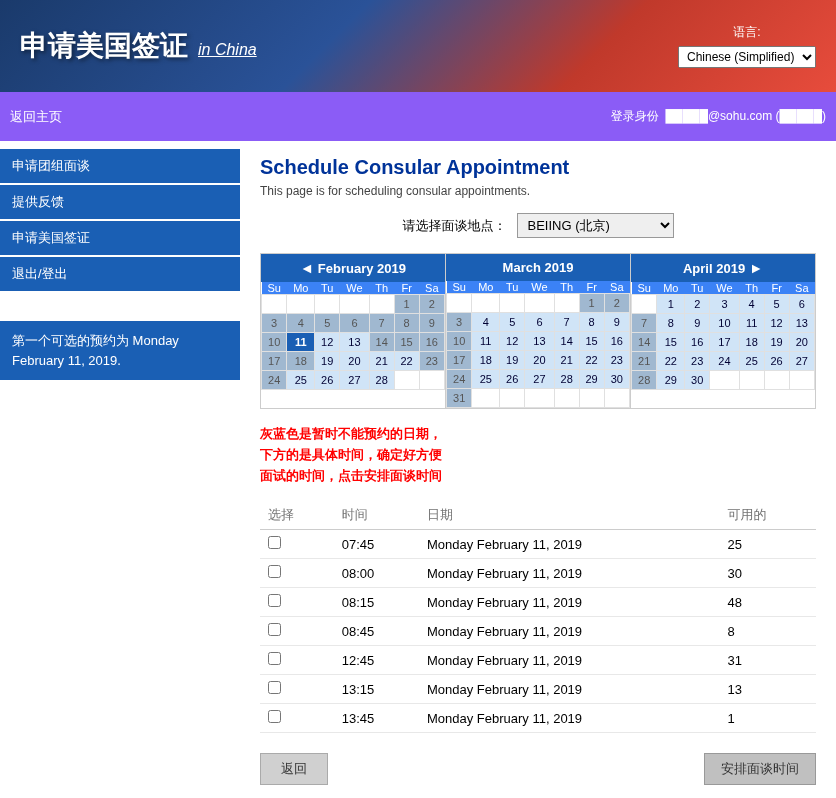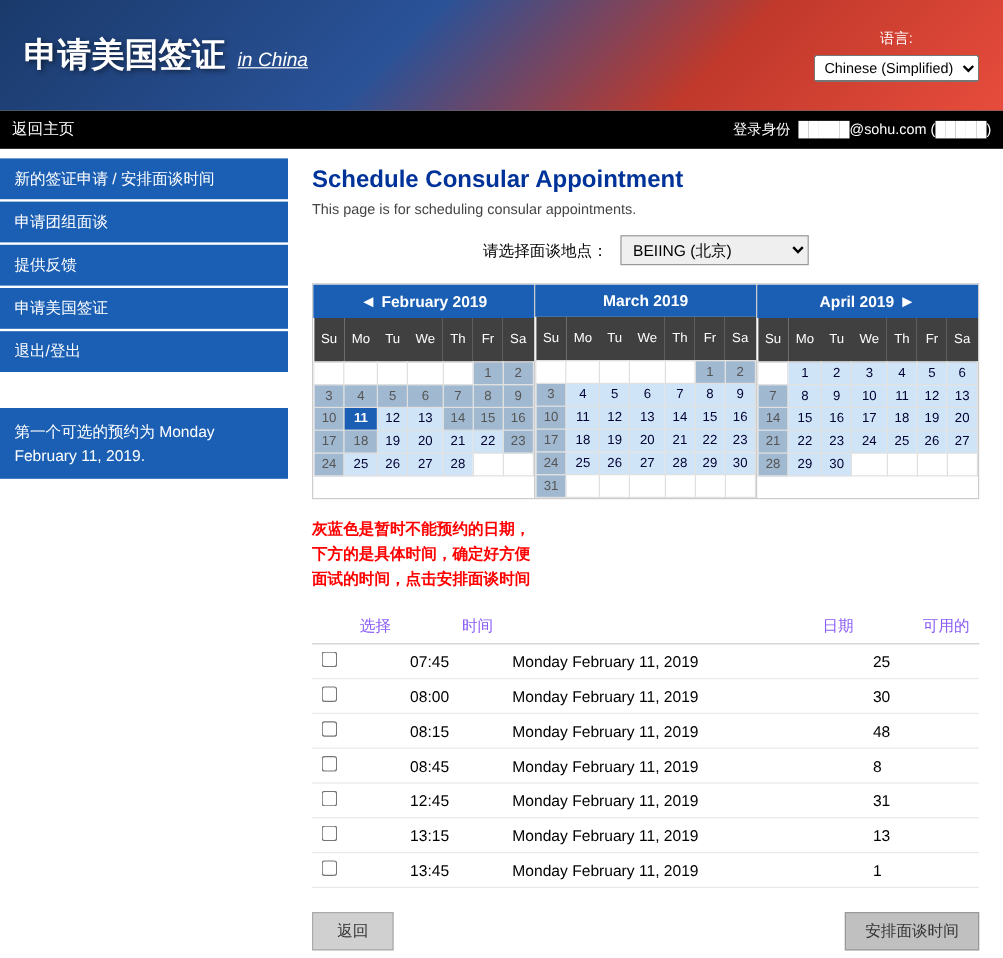--- a/index.html
+++ b/index.html
@@ -37,26 +37,26 @@
       gap: 5px;
       flex-direction: column;
     }
     .header-lang select {
       font-size: 12px;
       padding: 2px 4px;
     }
 
     
     .navbar {
-      background: #000000;
+      background: #8b5cf6;
       display: flex;
       align-items: center;
       justify-content: space-between;
       padding: 0 10px;
-      height: 32px;
+      height: 49px;
     }
     .nav-home {
       color: #fff;
       font-size: 13px;
       text-decoration: none;
       cursor: pointer;
     }
     .nav-user {
       color: #fff;
       font-size: 12px;
@@ -157,24 +157,24 @@
       background: none;
       border: none;
       font-size: 14px;
     }
     .cal-grid {
       width: 100%;
       border-collapse: collapse;
       font-size: 11px;
     }
     .cal-grid th {
-      background: #404040;
+      background: #3b82f6;
       color: #fff;
       text-align: center;
-      padding: 12px 2px;
+      padding: 0 2px;
       font-weight: normal;
     }
     .cal-grid td {
       text-align: center;
       padding: 3px 2px;
       border: 1px solid #e0e0e0;
       cursor: default;
       color: #333;
     }
     .cal-grid td.empty { background: #fff; }
@@ -205,24 +205,24 @@
     
     .time-table-section {
       margin-bottom: 20px;
     }
     .time-table {
       width: 100%;
       border-collapse: collapse;
       font-size: 13px;
     }
     .time-table th {
-      text-align: right;
+      text-align: left;
       padding: 5px 8px;
       border-bottom: 1px solid #ccc;
-      color: #8b5cf6;
+      color: #737373;
       font-weight: normal;
     }
     .time-table td {
       padding: 6px 8px;
       border-bottom: 1px solid #e8e8e8;
       vertical-align: middle;
     }
     .time-table input[type="checkbox"] {
       cursor: pointer;
     }
@@ -272,21 +272,20 @@
   <a class="nav-home">返回主页</a>
   <span class="nav-user">
     <span>登录身份</span>
     &nbsp;█████<span>@sohu.com (</span>█████)
   </span>
 </div>
 
 <div class="main-layout">
 
   <div class="sidebar">
-    <div class="sidebar-item active">新的签证申请 / 安排面谈时间</div>
     <div class="sidebar-item">申请团组面谈</div>
     <div class="sidebar-item">提供反馈</div>
     <div class="sidebar-item">申请美国签证</div>
     <div class="sidebar-item">退出/登出</div>
     <div class="sidebar-notice">第一个可选的预约为 Monday February 11, 2019.</div>
   </div>
 
   <div class="content">
     <div class="page-title">Schedule Consular Appointment</div>
     <div class="page-subtitle">This page is for scheduling consular appointments.</div>

